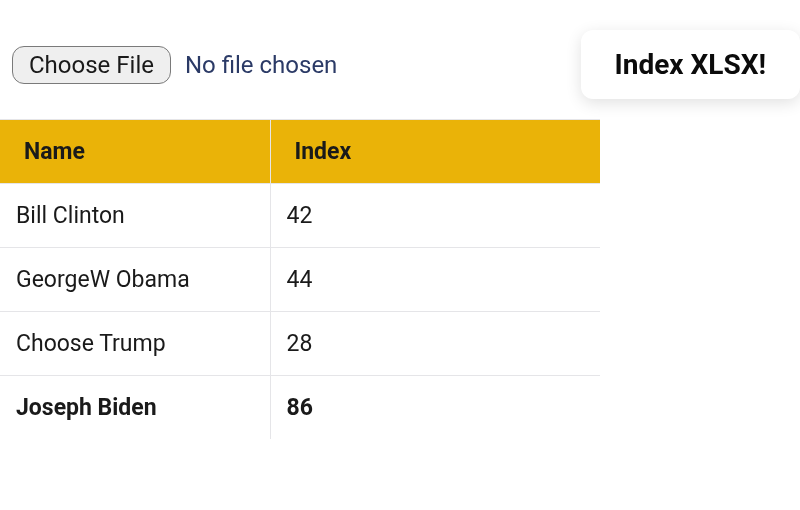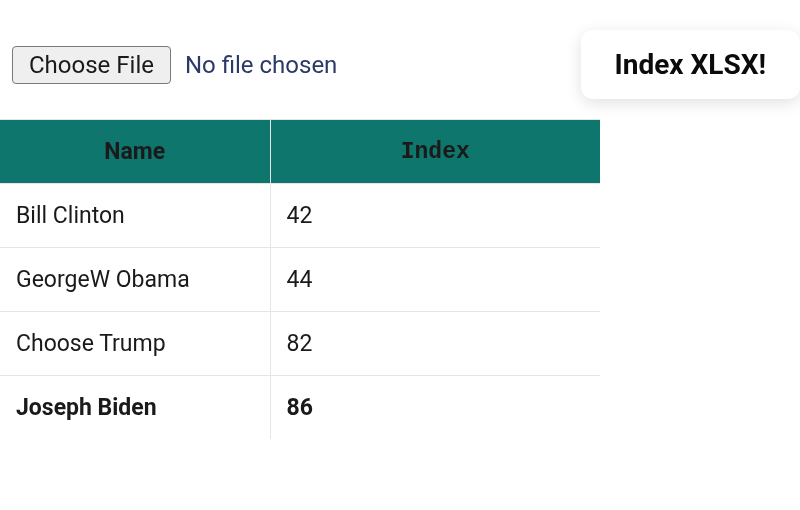--- a/index.html
+++ b/index.html
@@ -24,21 +24,21 @@
       display: flex;
       align-items: center;
       gap: 14px;
     }
     .choose-file-btn {
       font-family: inherit;
       font-size: 24px;
       color: #1a1a1a;
       background: #efefef;
       border: 1px solid #7a7a7a;
-      border-radius: 4px;
+      border-radius: 12px;
       padding: 4px 16px;
       cursor: pointer;
     }
     .no-file-text {
       font-size: 24px;
       color: #2b3a66;
     }
     .export-btn {
       font-family: inherit;
       font-size: 28px;
@@ -52,30 +52,29 @@
       cursor: pointer;
       margin-right: 0;
     }
     .table {
       width: 600px;
       border-collapse: collapse;
       font-size: 23px;
       color: #1a1a1a;
     }
     .table thead th {
-      text-align: center;
+      text-align: left;
       font-weight: 700;
-      background: #0f766e;
-      padding: 18px 16px;
+      background: #eab308;
+      padding: 18px 24px;
       border-top: 1px solid #e5e5e8;
       border-bottom: 1px solid #e5e5e8;
     }
     .table thead th + th {
       border-left: 1px solid #e5e5e8;
-      font-family: Liberation Mono, monospace;
     }
     .table tbody td {
       padding: 18px 16px;
       border-bottom: 1px solid #e5e5e8;
     }
     .table tbody td + td {
       border-left: 1px solid #e5e5e8;
     }
     .table tbody tr:last-child td {
       border-bottom: none;
@@ -110,20 +109,20 @@
     <tr>
       <td>Bill Clinton</td>
       <td>42</td>
     </tr>
     <tr>
       <td>GeorgeW Obama</td>
       <td>44</td>
     </tr>
     <tr>
       <td>Choose Trump</td>
-      <td>82</td>
+      <td>28</td>
     </tr>
     <tr>
       <td>Joseph Biden</td>
       <td>86</td>
     </tr>
   </tbody>
 </table>
 
 </body></html>

